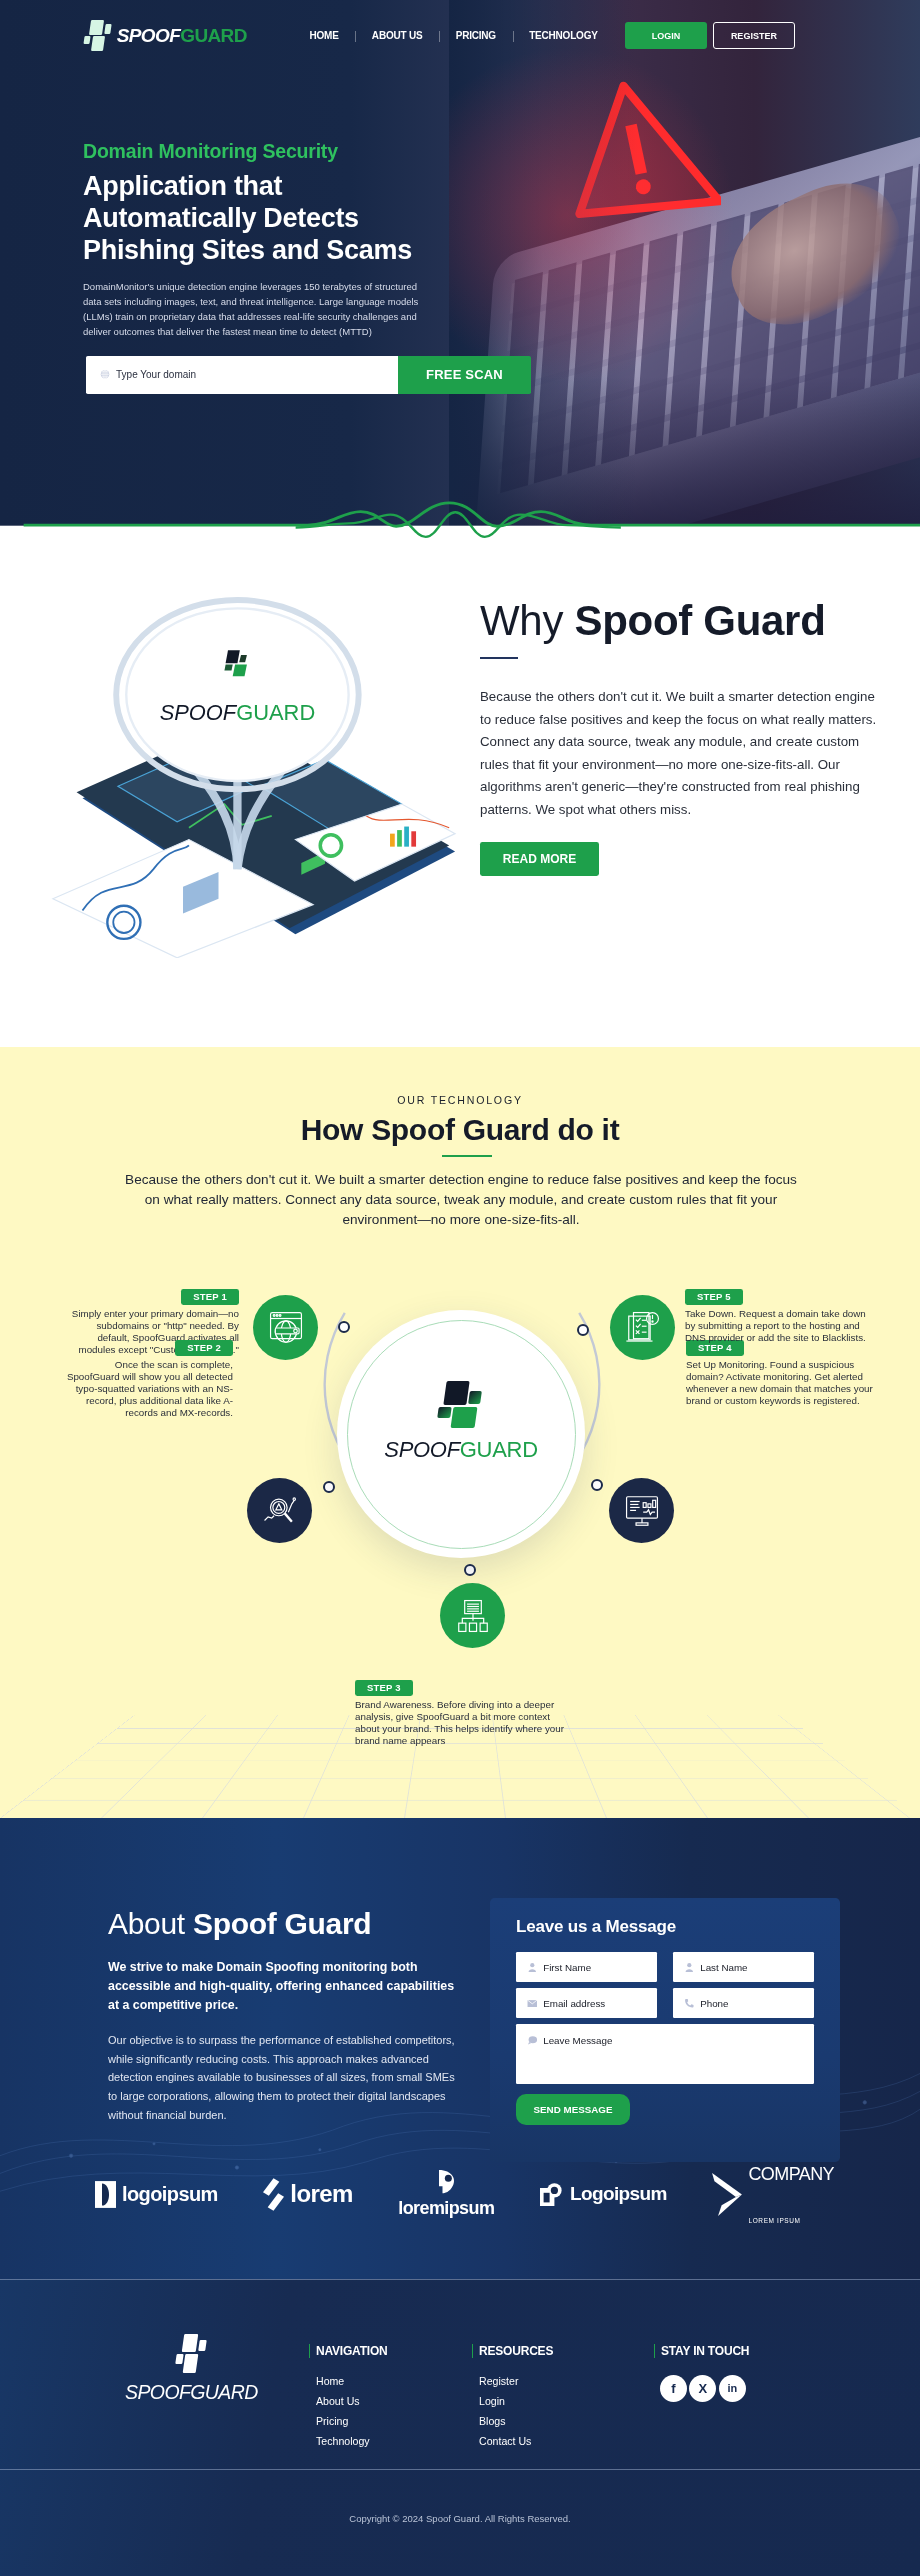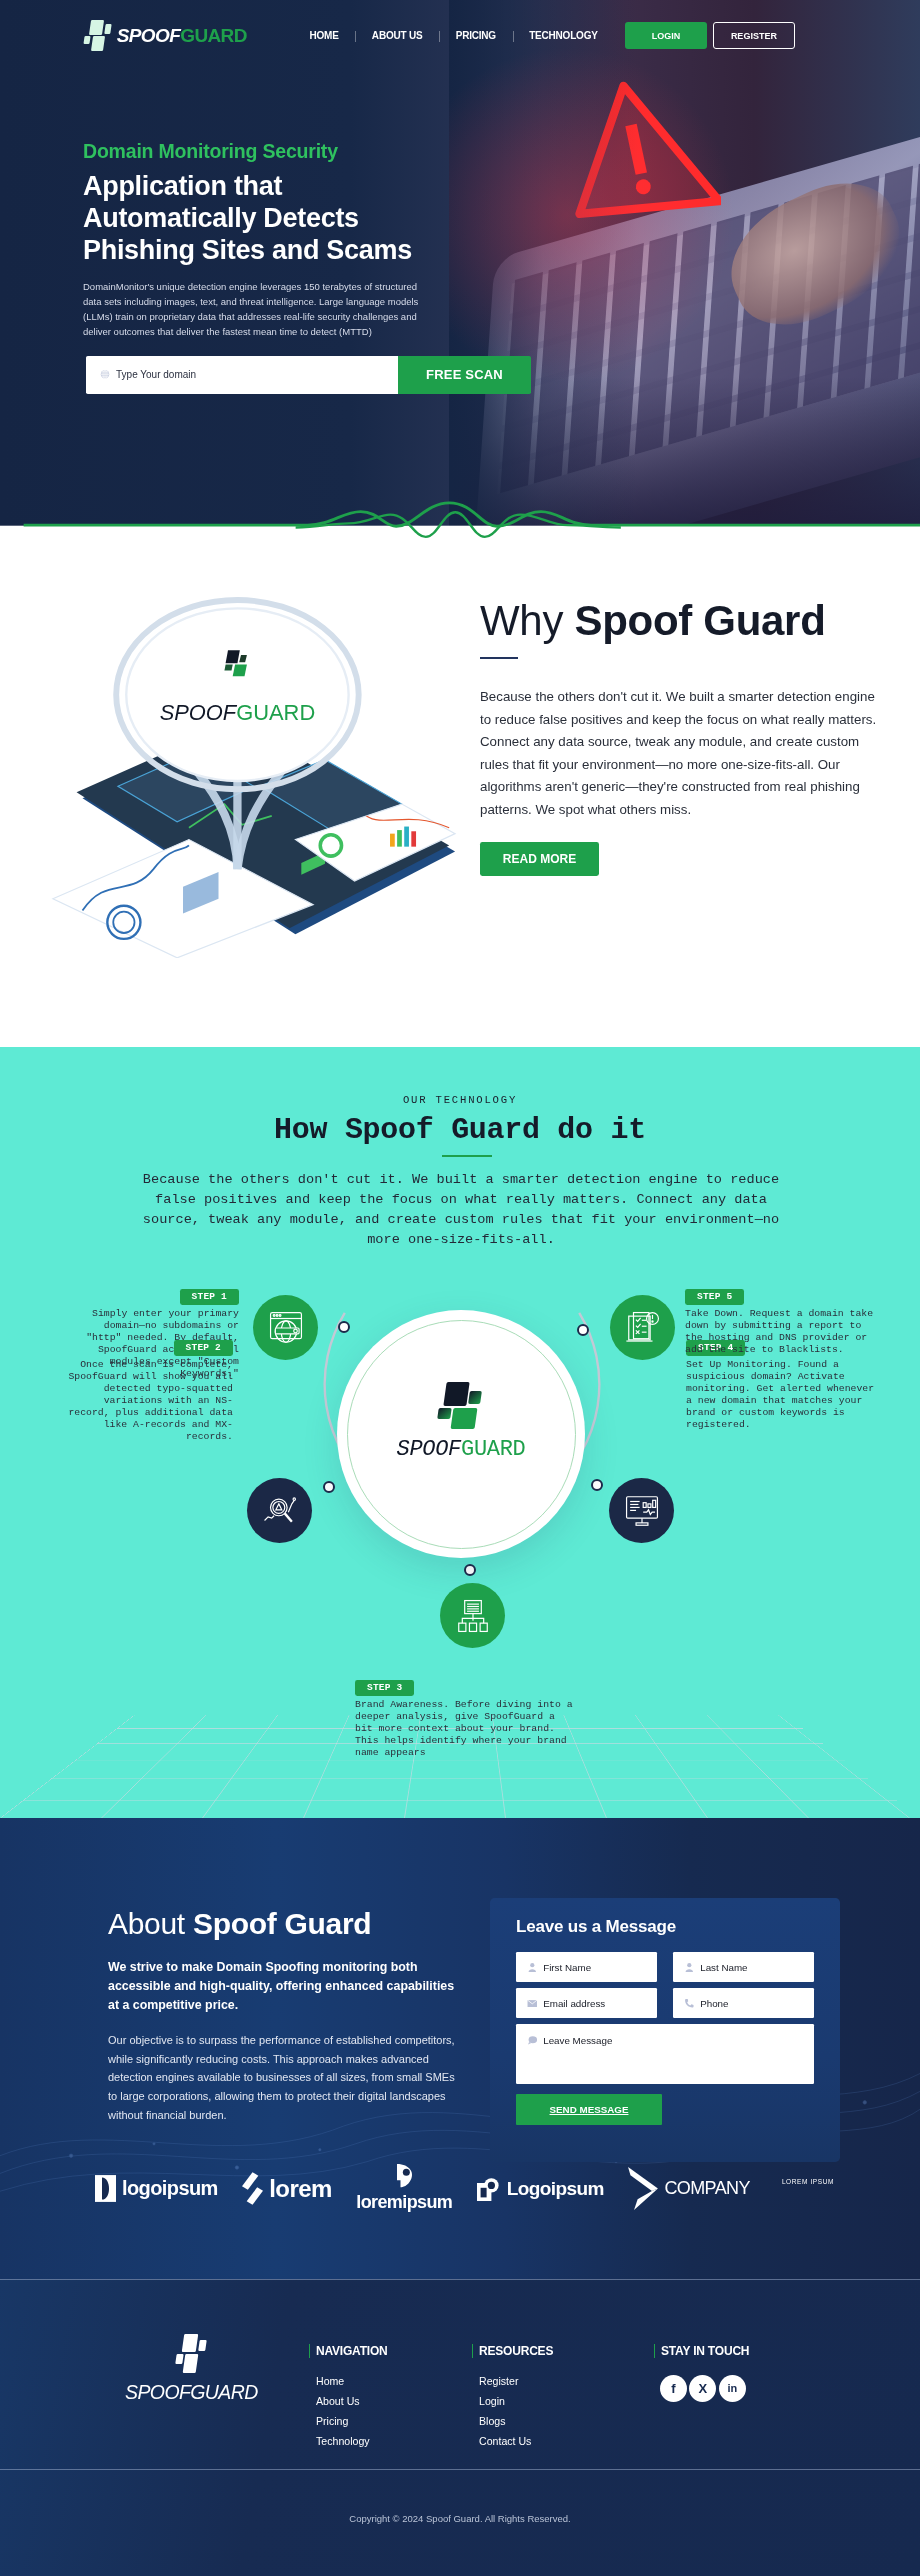--- a/index.html
+++ b/index.html
@@ -55,21 +55,21 @@
   .why { position: relative; height: 509px; background: #ffffff; }
   .why-illus { position: absolute; left: 47px; top: 53px; width: 414px; height: 367px; }
   .why-content { position: absolute; left: 480px; top: 59px; width: 414px; }
   .why-title { font-size: 42px; font-weight: 400; color: #151b29; letter-spacing: -0.3px; }
   .why-title b { font-weight: 700; }
   .rule-dark { width: 38px; height: 2.4px; background: #22345e; margin-top: 12px; }
   .why-desc { font-size: 13.3px; line-height: 22.5px; color: #2a2f3a; margin-top: 27px; width: 402px; }
   .btn-readmore { margin-top: 21px; width: 119px; height: 34px; background: #1ea04b; color: #fff; font-size: 12px; font-weight: 700; border: 0; border-radius: 2.4px; }
 
   
-  .tech { position: relative; height: 771px; background: #5eead4; overflow: hidden; font-family: Liberation Mono, monospace; }
+  .tech { position: relative; height: 771px; background: #fef9c3; overflow: hidden; }
   .tech-grid { position: absolute; left: 0; right: 0; bottom: 0; height: 189px;
     background-image: linear-gradient(0deg, rgba(210,216,226,.8) 1.2px, transparent 1.2px),
                       linear-gradient(90deg, rgba(210,216,226,.7) 1.2px, transparent 1.2px);
     background-size: 100% 33px, 101px 100%;
     transform: perspective(296px) rotateX(40deg); transform-origin: bottom; opacity: .9; }
   .tech-kicker { position: absolute; top: 47px; width: 100%; text-align: center; font-size: 10.6px; letter-spacing: 1.8px; color: #1a1f2c; }
   .tech-title { position: absolute; top: 66px; width: 100%; text-align: center; font-size: 30px; color: #151b29; letter-spacing: -0.3px; }
   .tech-title b { font-weight: 700; }
   .rule-green { position: absolute; top: 108px; left: 442px; width: 50px; height: 2.4px; background: #1ea04b; }
   .tech-desc { position: absolute; top: 123px; left: 124px; width: 674px; text-align: center; font-size: 13.6px; line-height: 20px; color: #232937; }
@@ -101,21 +101,21 @@
 
   .msg-card { position: absolute; left: 490px; top: 80px; width: 350px; height: 264px; border-radius: 4.7px;
     background: linear-gradient(180deg, #1b3e78 0%, #1a3a70 60%, #183565 100%); padding: 19px 26px; }
   .msg-title { color: #fff; font-size: 17px; font-weight: 700; letter-spacing: -0.2px; }
   .msg-grid { display: grid; grid-template-columns: 1fr 1fr; gap: 6px 16px; margin-top: 15.4px; }
   .field { background: #fff; height: 30px; border-radius: 1.2px; display: flex; align-items: center; padding-left: 10.6px; }
   .field input, .field textarea { border: 0; outline: none; font-size: 9.8px; color: #1f2535; margin-left: 6px; width: 100%; background: transparent; font-family: "Liberation Sans", sans-serif; resize: none; }
   .field input::placeholder, .field textarea::placeholder { color: #20232d; }
   .field.msg { grid-column: 1 / 3; height: 60px; align-items: flex-start; padding-top: 10.6px; }
   .fi { width: 10.6px; height: 10.6px; flex: none; }
-  .btn-send { margin-top: 9.5px; width: 146px; height: 31px; background: #1ea04b; color: #fff; border: 0; border-radius: 1px; font-size: 9.8px; font-weight: 700; text-decoration: underline; }
+  .btn-send { margin-top: 9.5px; width: 114px; height: 31px; background: #1ea04b; color: #fff; border: 0; border-radius: 10px; font-size: 9.8px; font-weight: 700; }
 
   .logos { position: absolute; left: 95px; top: 346px; width: 739px; display: flex; justify-content: space-between; align-items: center; }
   .logo-item { display: flex; align-items: center; gap: 6px; color: #fff; }
   .logo-item .lt { font-size: 20px; font-weight: 700; letter-spacing: -0.6px; }
 
   
   .footer { position: relative; height: 297px; background: linear-gradient(100deg, #183766 0%, #172b52 30%, #16294f 100%); border-top: 0.6px solid rgba(180,195,225,.45); }
   .f-logo { position: absolute; left: 125px; top: 54px; display: flex; flex-direction: column; align-items: center; }
   .f-logo .mark { width: 35px; height: 39px; position: relative; }
   .f-logo .mark span { position: absolute; background: #fff; border-radius: 1.2px; transform: skewX(-8deg); }
@@ -461,21 +461,21 @@
           <circle cx="24" cy="14" r="6" fill="#16294f"></circle>
           <rect x="6" y="18" width="10" height="16" fill="#16294f"></rect>
         </svg>
       <span class="lt" style="font-size:19px;">Logoipsum</span>
     </div>
     <div class="logo-item">
       <svg width="30" height="43" viewBox="0 0 50 72">
           <polygon points="0,0 50,36 40,40 4,14" fill="#fff"></polygon>
           <polygon points="40,40 50,36 10,72 16,54" fill="#fff"></polygon>
         </svg>
-      <div style="display:flex;flex-direction:row;gap:32px;">
+      <div style="display:flex;flex-direction:column;gap:32px;">
         <span class="lt" style="font-size:18px;font-weight:400;">COMPANY</span>
         <span style="font-size:6.5px;letter-spacing:0.6px;">LOREM IPSUM</span>
       </div>
     </div>
   </div>
 </section>
 
 <footer class="footer">
   <a class="f-logo">
     <div class="mark">

